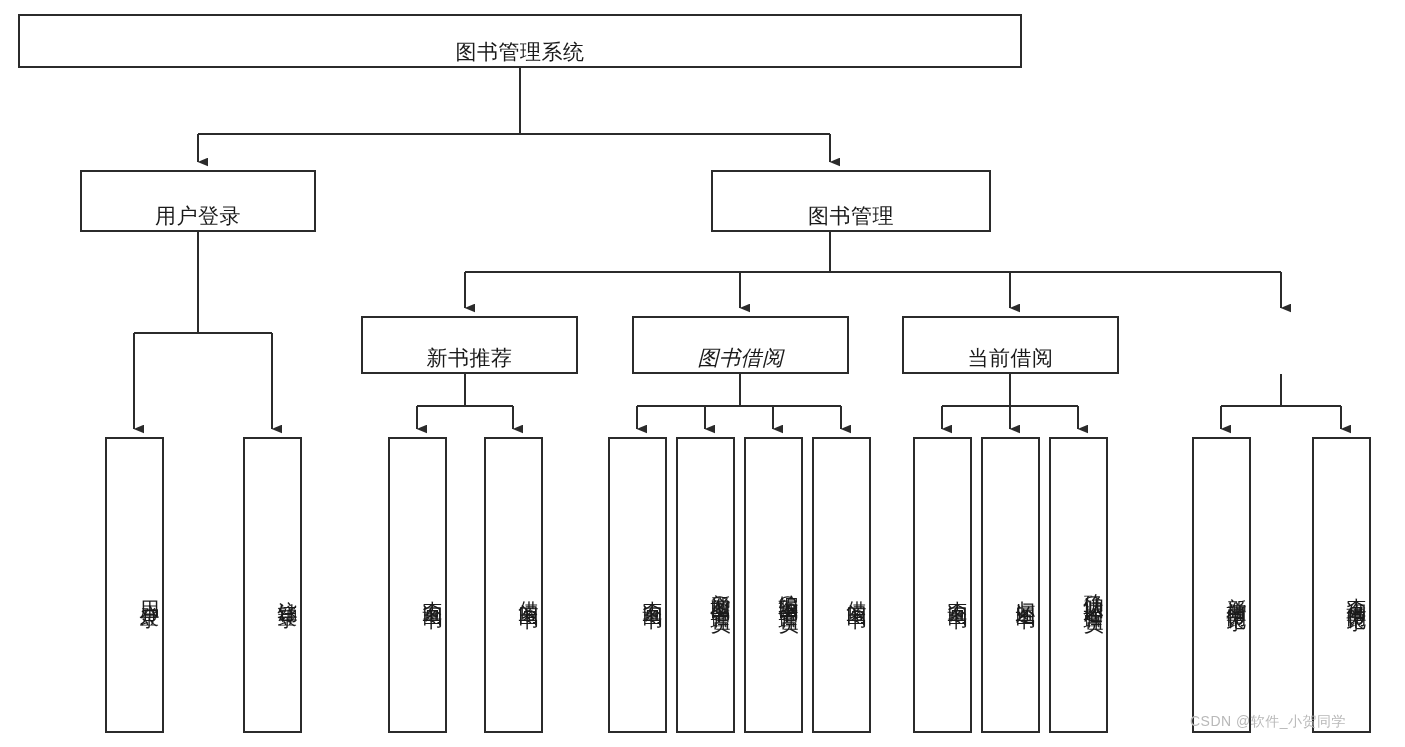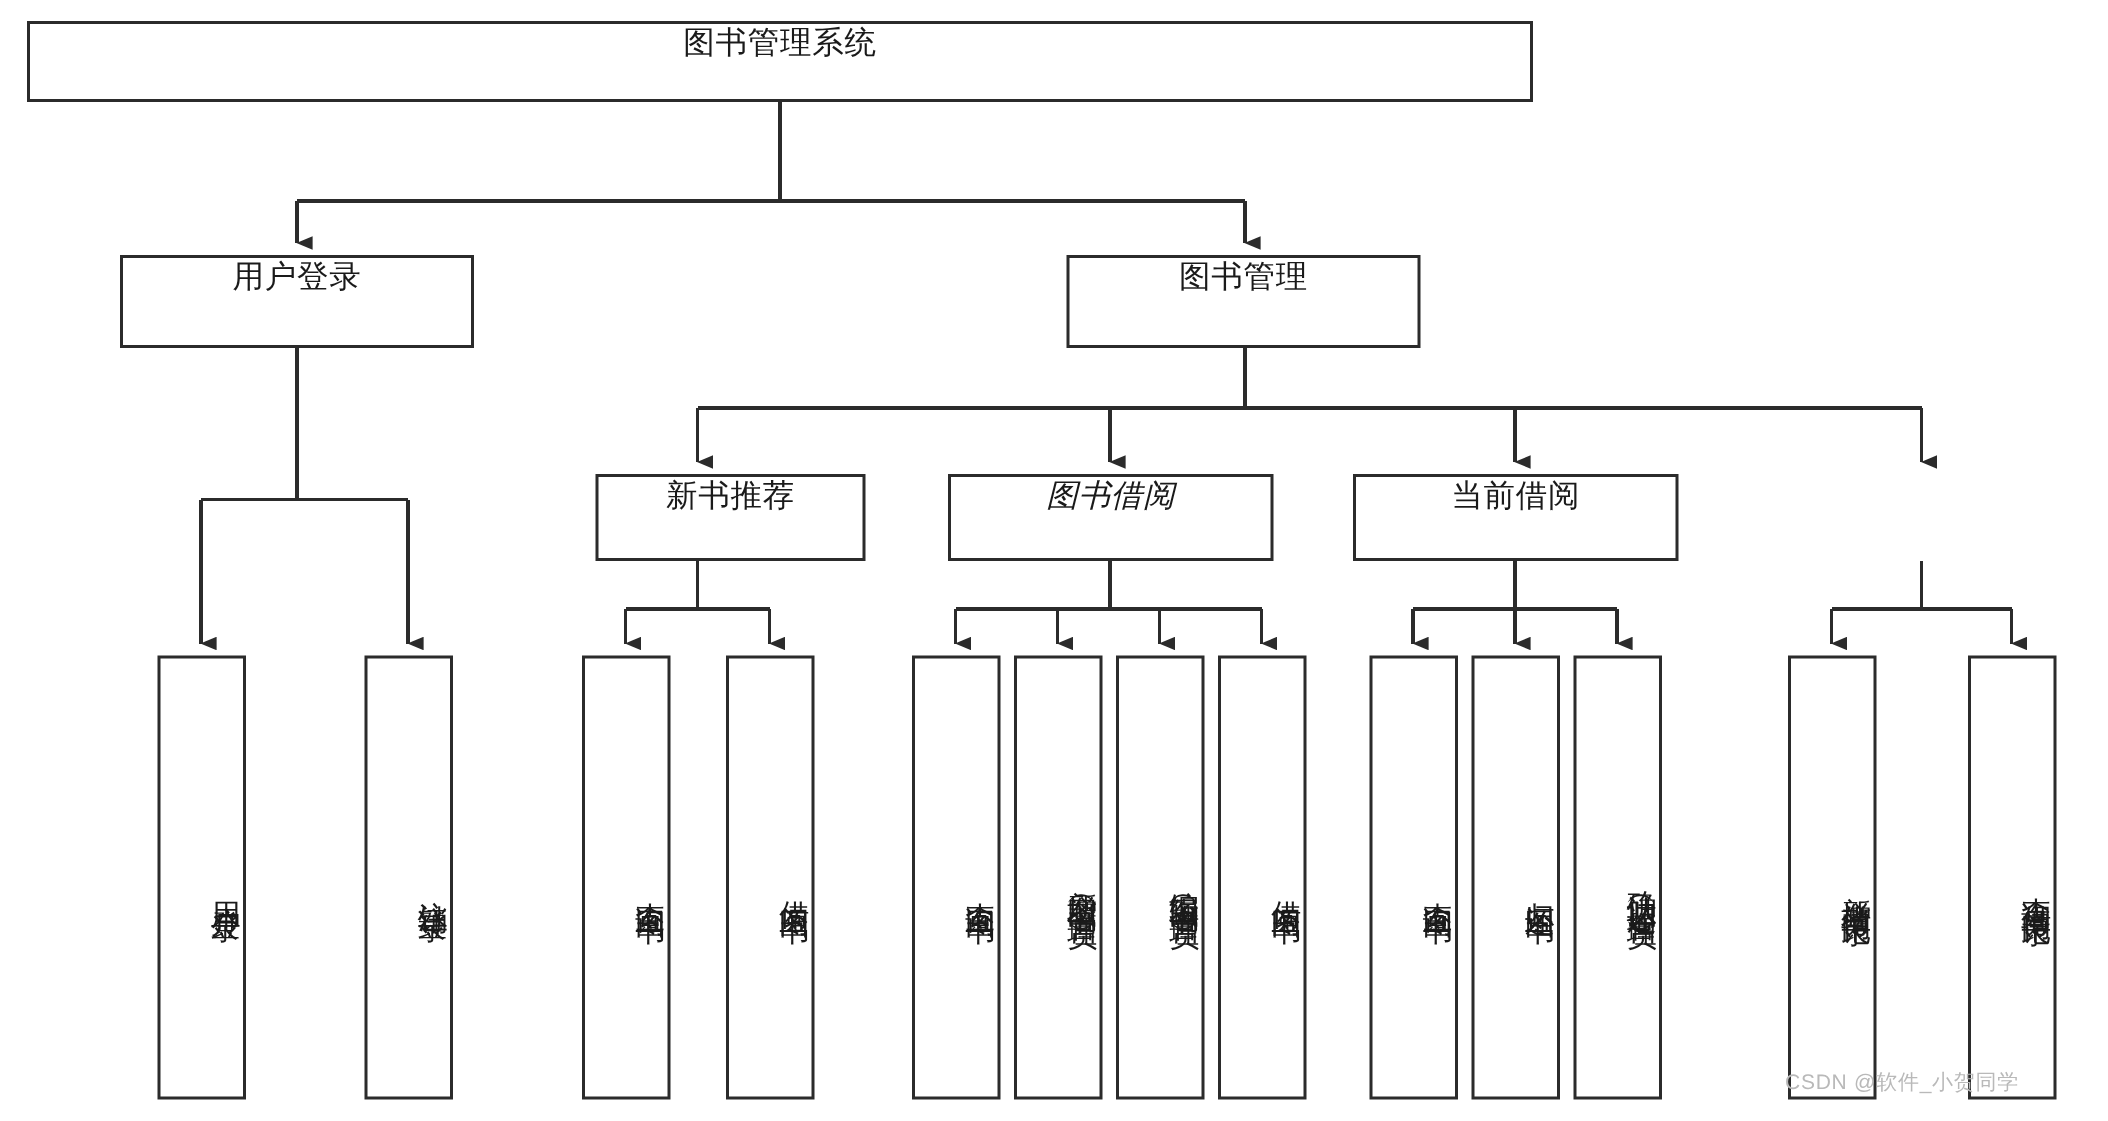--- a/index.html
+++ b/index.html
@@ -20,21 +20,21 @@
     left:0; top:0;
     width:1405px; height:747px;
     pointer-events:none;
   }
   .node{
     position:absolute;
     box-sizing:border-box;
     background:#ffffff;
     border:2px solid #2b2b2b;
     display:flex;
-    align-items:flex-start;
+    align-items:flex-end;
     justify-content:center;
     color:#1a1a1a;
     text-align:center;
     line-height:1.28;
   }
   .node.horiz{
     writing-mode:horizontal-tb;
     font-size:21px;
     letter-spacing:0.5px;
   }
@@ -120,25 +120,25 @@
     </g>
   </svg>
 
   <div class="node horiz root" style="left:18px;top:14px;width:1004px;height:54px;">
     <span>图书管理系统</span>
   </div>
 
   <div class="node horiz" style="left:80px;top:170px;width:236px;height:62px;">
     <span>用户登录</span>
   </div>
-  <div class="node horiz" style="left:711px;top:170px;width:236px;height:62px;">
+  <div class="node horiz" style="left:711px;top:170px;width:280px;height:62px;">
     <span>图书管理</span>
   </div>
 
-  <div class="node horiz" style="left:361px;top:316px;width:180px;height:58px;margin-left:36px;">
+  <div class="node horiz" style="left:361px;top:316px;width:217px;height:58px;">
     <span>新书推荐</span>
   </div>
   <div class="node horiz" style="left:632px;top:316px;width:217px;height:58px;font-style:italic;">
     <span>图书借阅</span>
   </div>
   <div class="node horiz" style="left:902px;top:316px;width:217px;height:58px;">
     <span>当前借阅</span>
   </div>
 
   <div class="node vert" style="left:105px;top:437px;width:59px;height:296px;">

